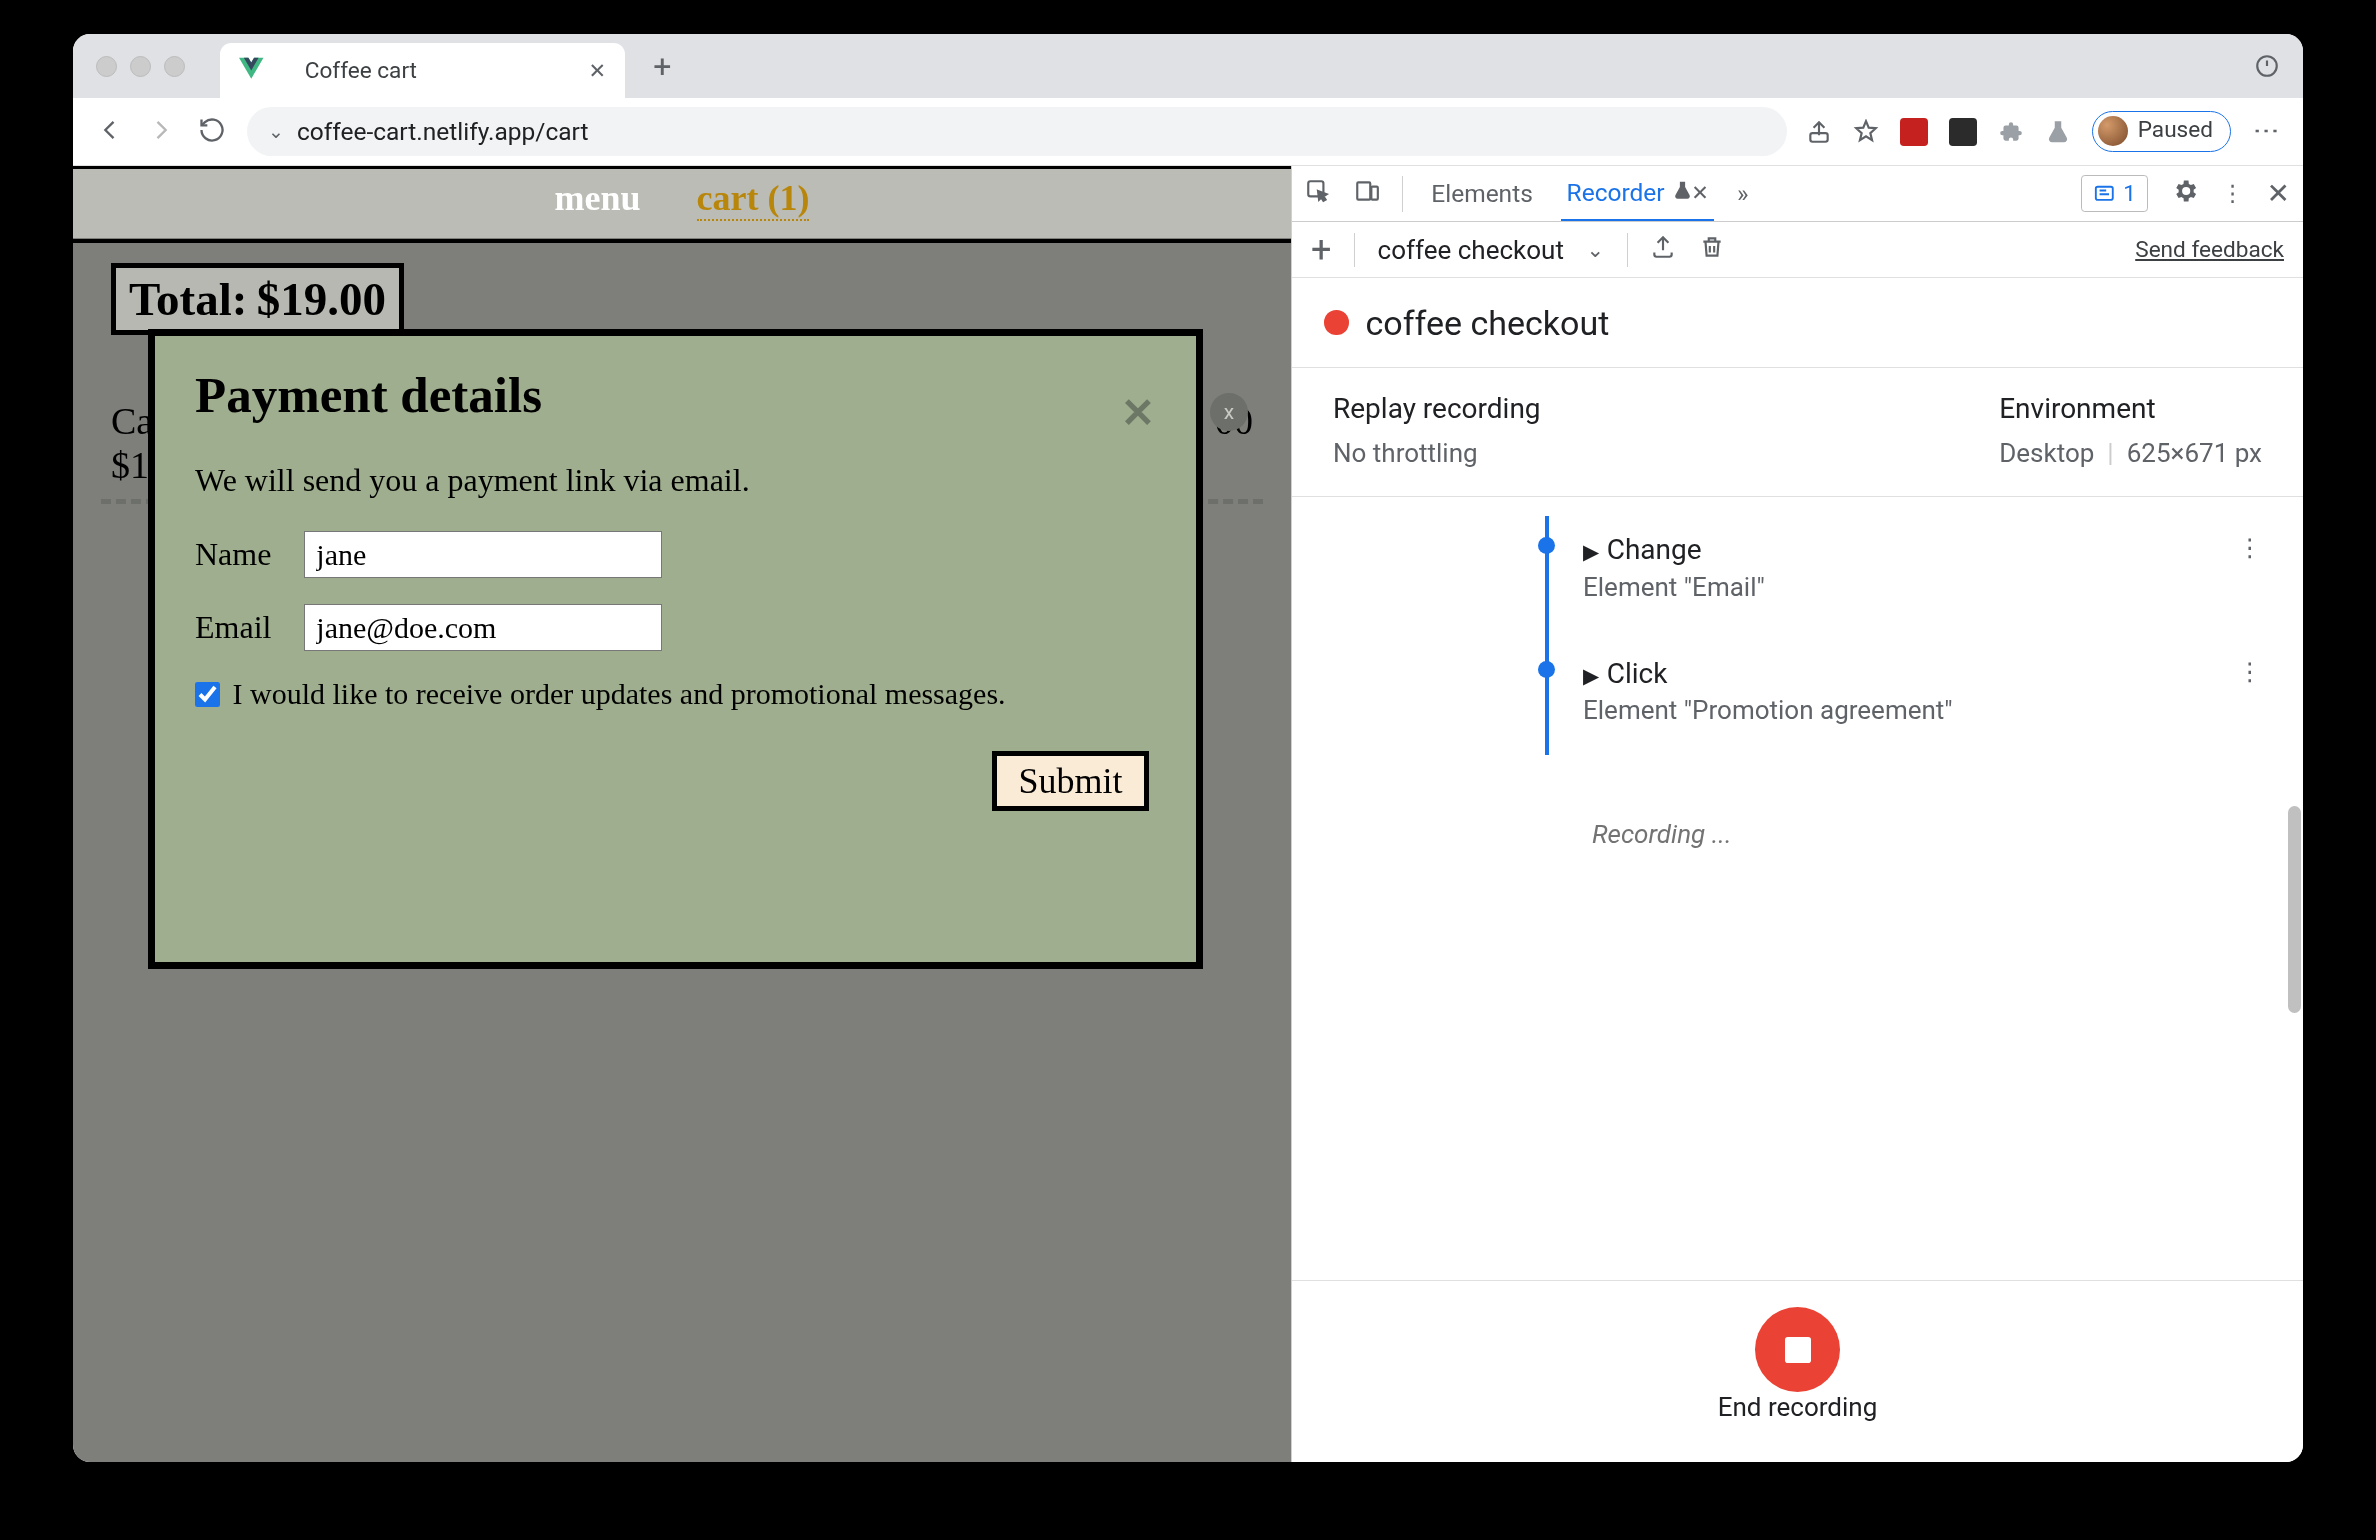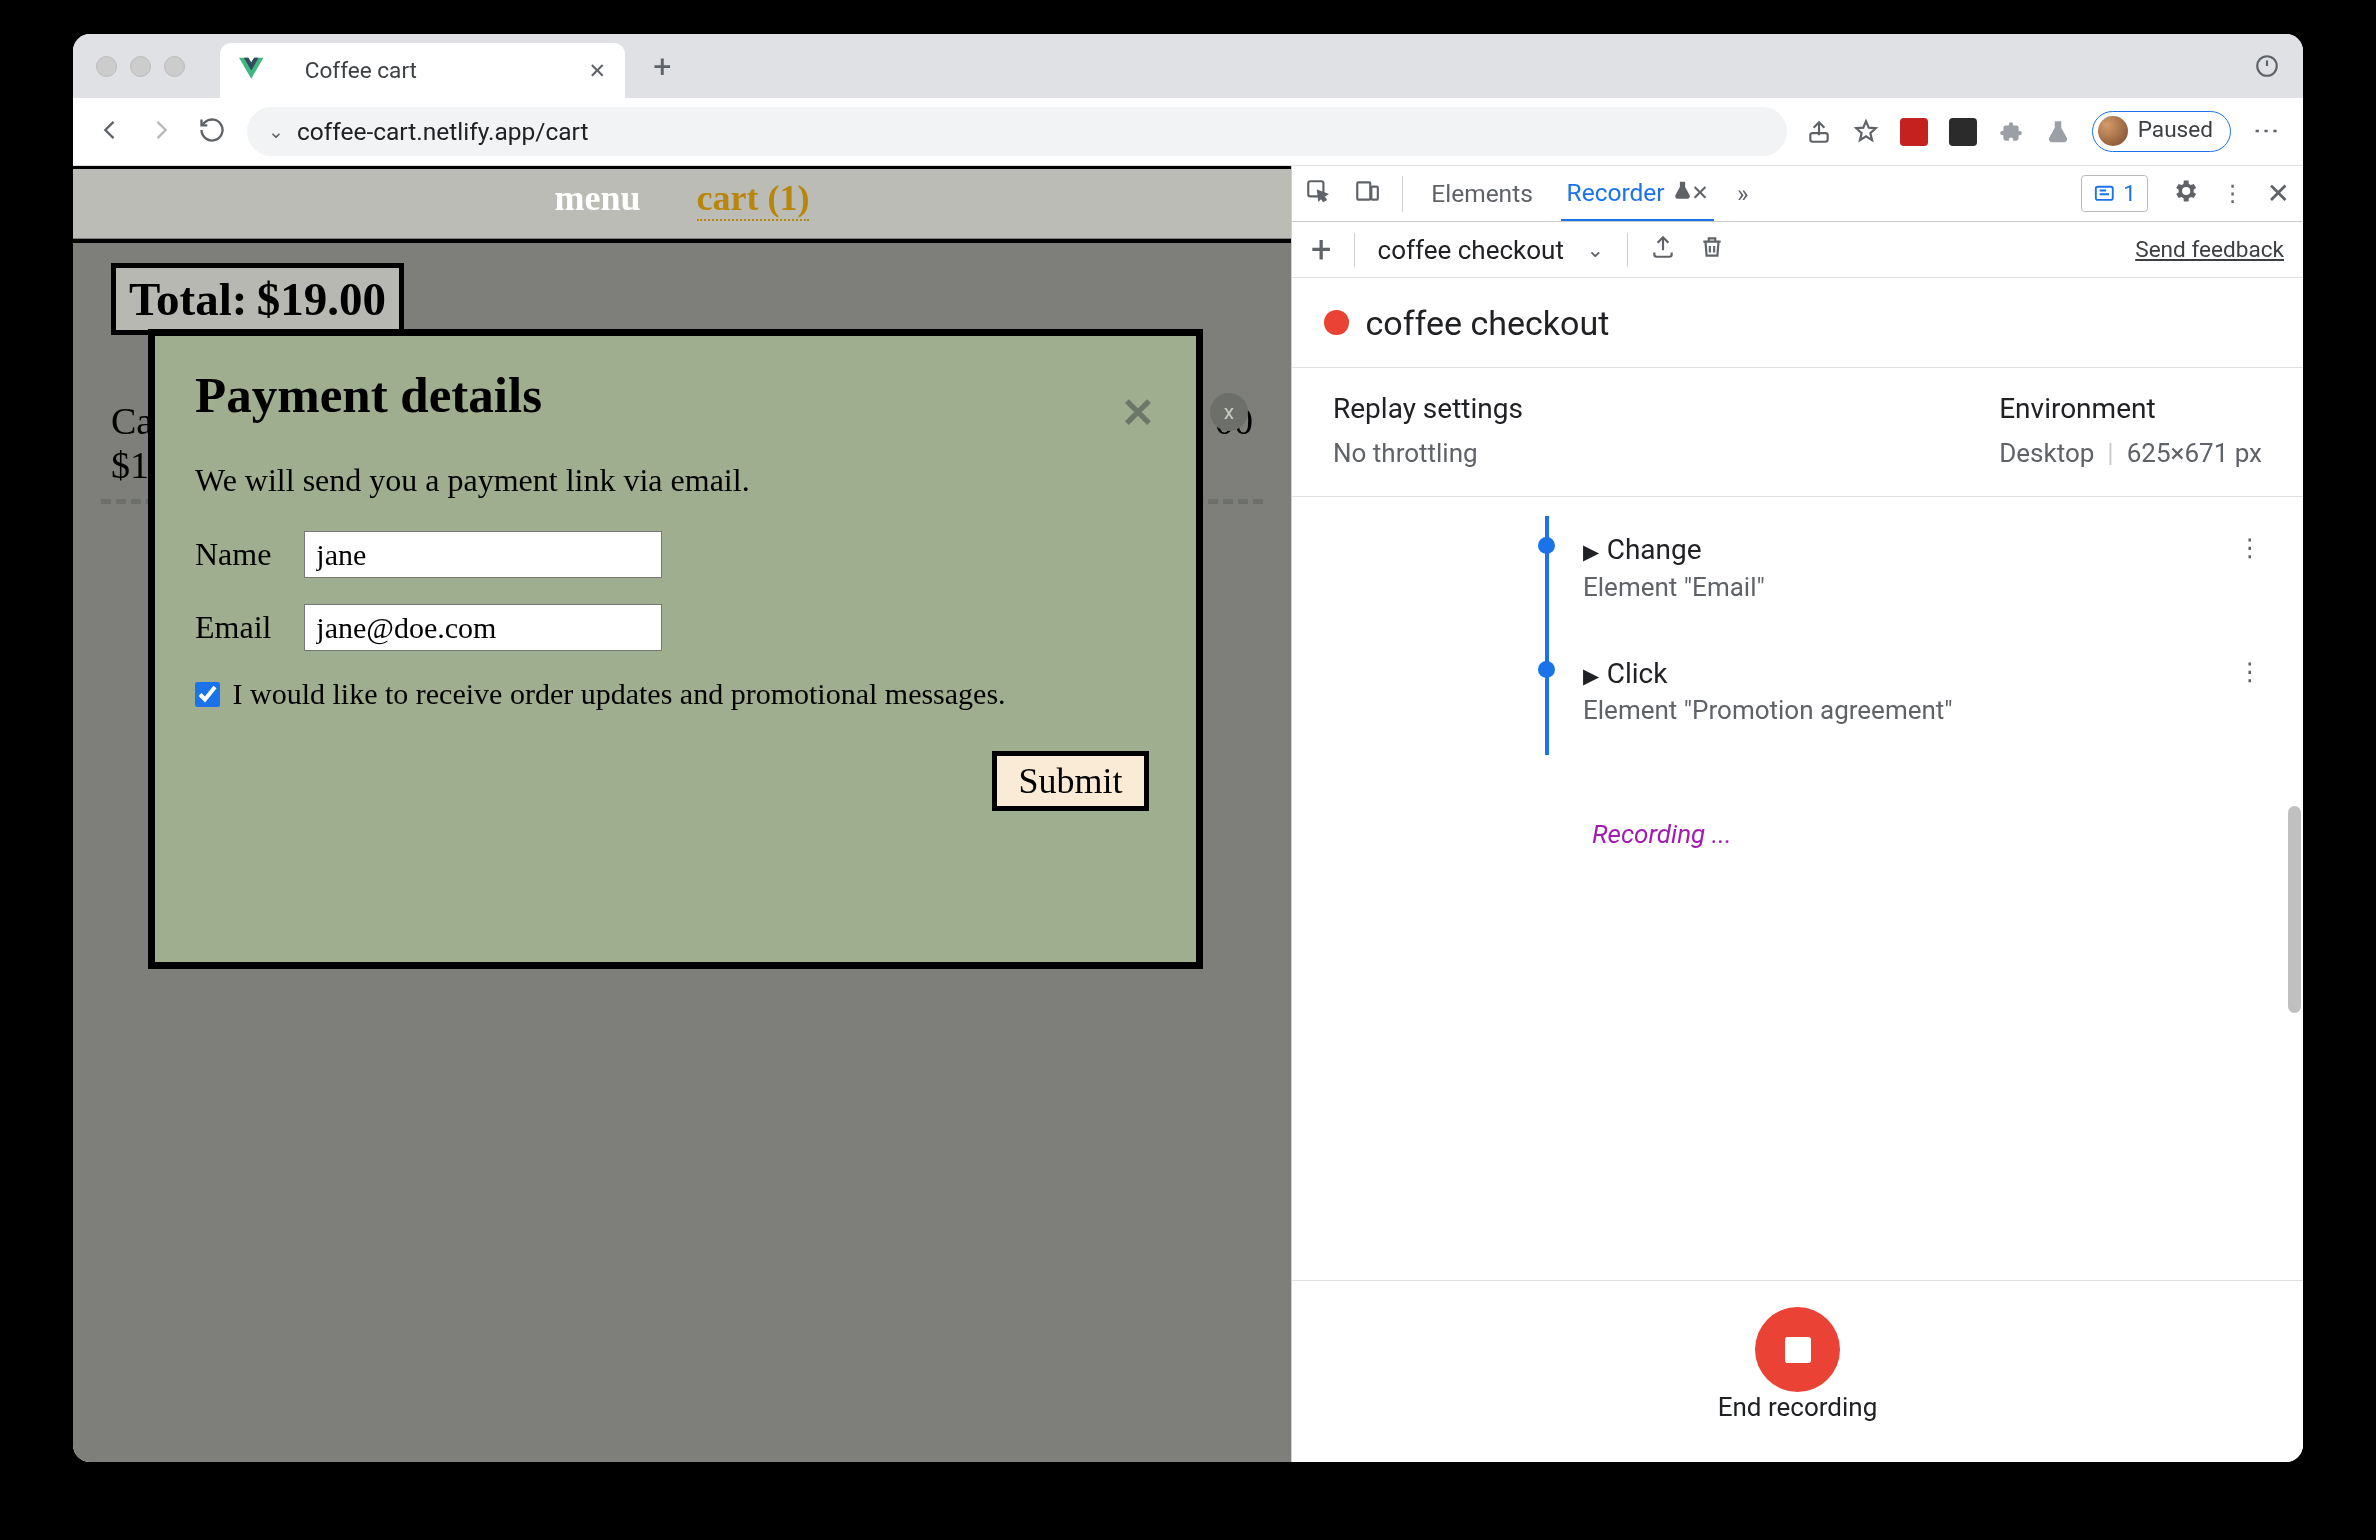--- a/index.html
+++ b/index.html
@@ -227,21 +227,21 @@
   }
   .step .bullet {
     position:absolute; left:1.9px; top:21px;
     width:17px; height:17px; border-radius:50%; background:#1a73e8;
   }
   .step .tri { color:#202124; font-size:21px; margin-right:7.5px;}
   .step .step-title { color:#202124; font-size:28px; }
   .step .step-sub { color:#5f6368; font-size:26px; margin-top:5.6px;}
   .step .step-kebab { color:#5f6368; font-size:24.5px; }
   .recording-label {
-    color:#a21caf; font-style:italic; font-size:26px;
+    color:#737373; font-style:italic; font-size:26px;
     margin-left: 56px; margin-top: 56px;
   }
   
   .rec-footer {
     border-top:0.9px solid #e0e0e0;
     padding: 26px 0 40px;
     display:flex; flex-direction:column; align-items:center; 
   }
   .stop-btn {
     width: 85px; height:85px; border-radius:50%; background:#ea4335;
@@ -454,21 +454,21 @@
       </div>
 
       <div class="rec-title-row">
         <span class="rec-dot"></span>
         <span class="rec-title">coffee checkout</span>
       </div>
       <div class="rec-divider"></div>
 
       <div class="rec-settings">
         <div class="rs-col">
-          <span class="rs-h">Replay settings</span>
+          <span class="rs-h">Replay recording</span>
           <span class="rs-v">No throttling</span>
         </div>
         <div class="rs-col" style="margin-left:auto">
           <span class="rs-h">Environment</span>
           <span class="rs-v">
             <span>Desktop</span>
             <span class="pipe">|</span>
             <span>625×671 px</span>
           </span>
         </div>

